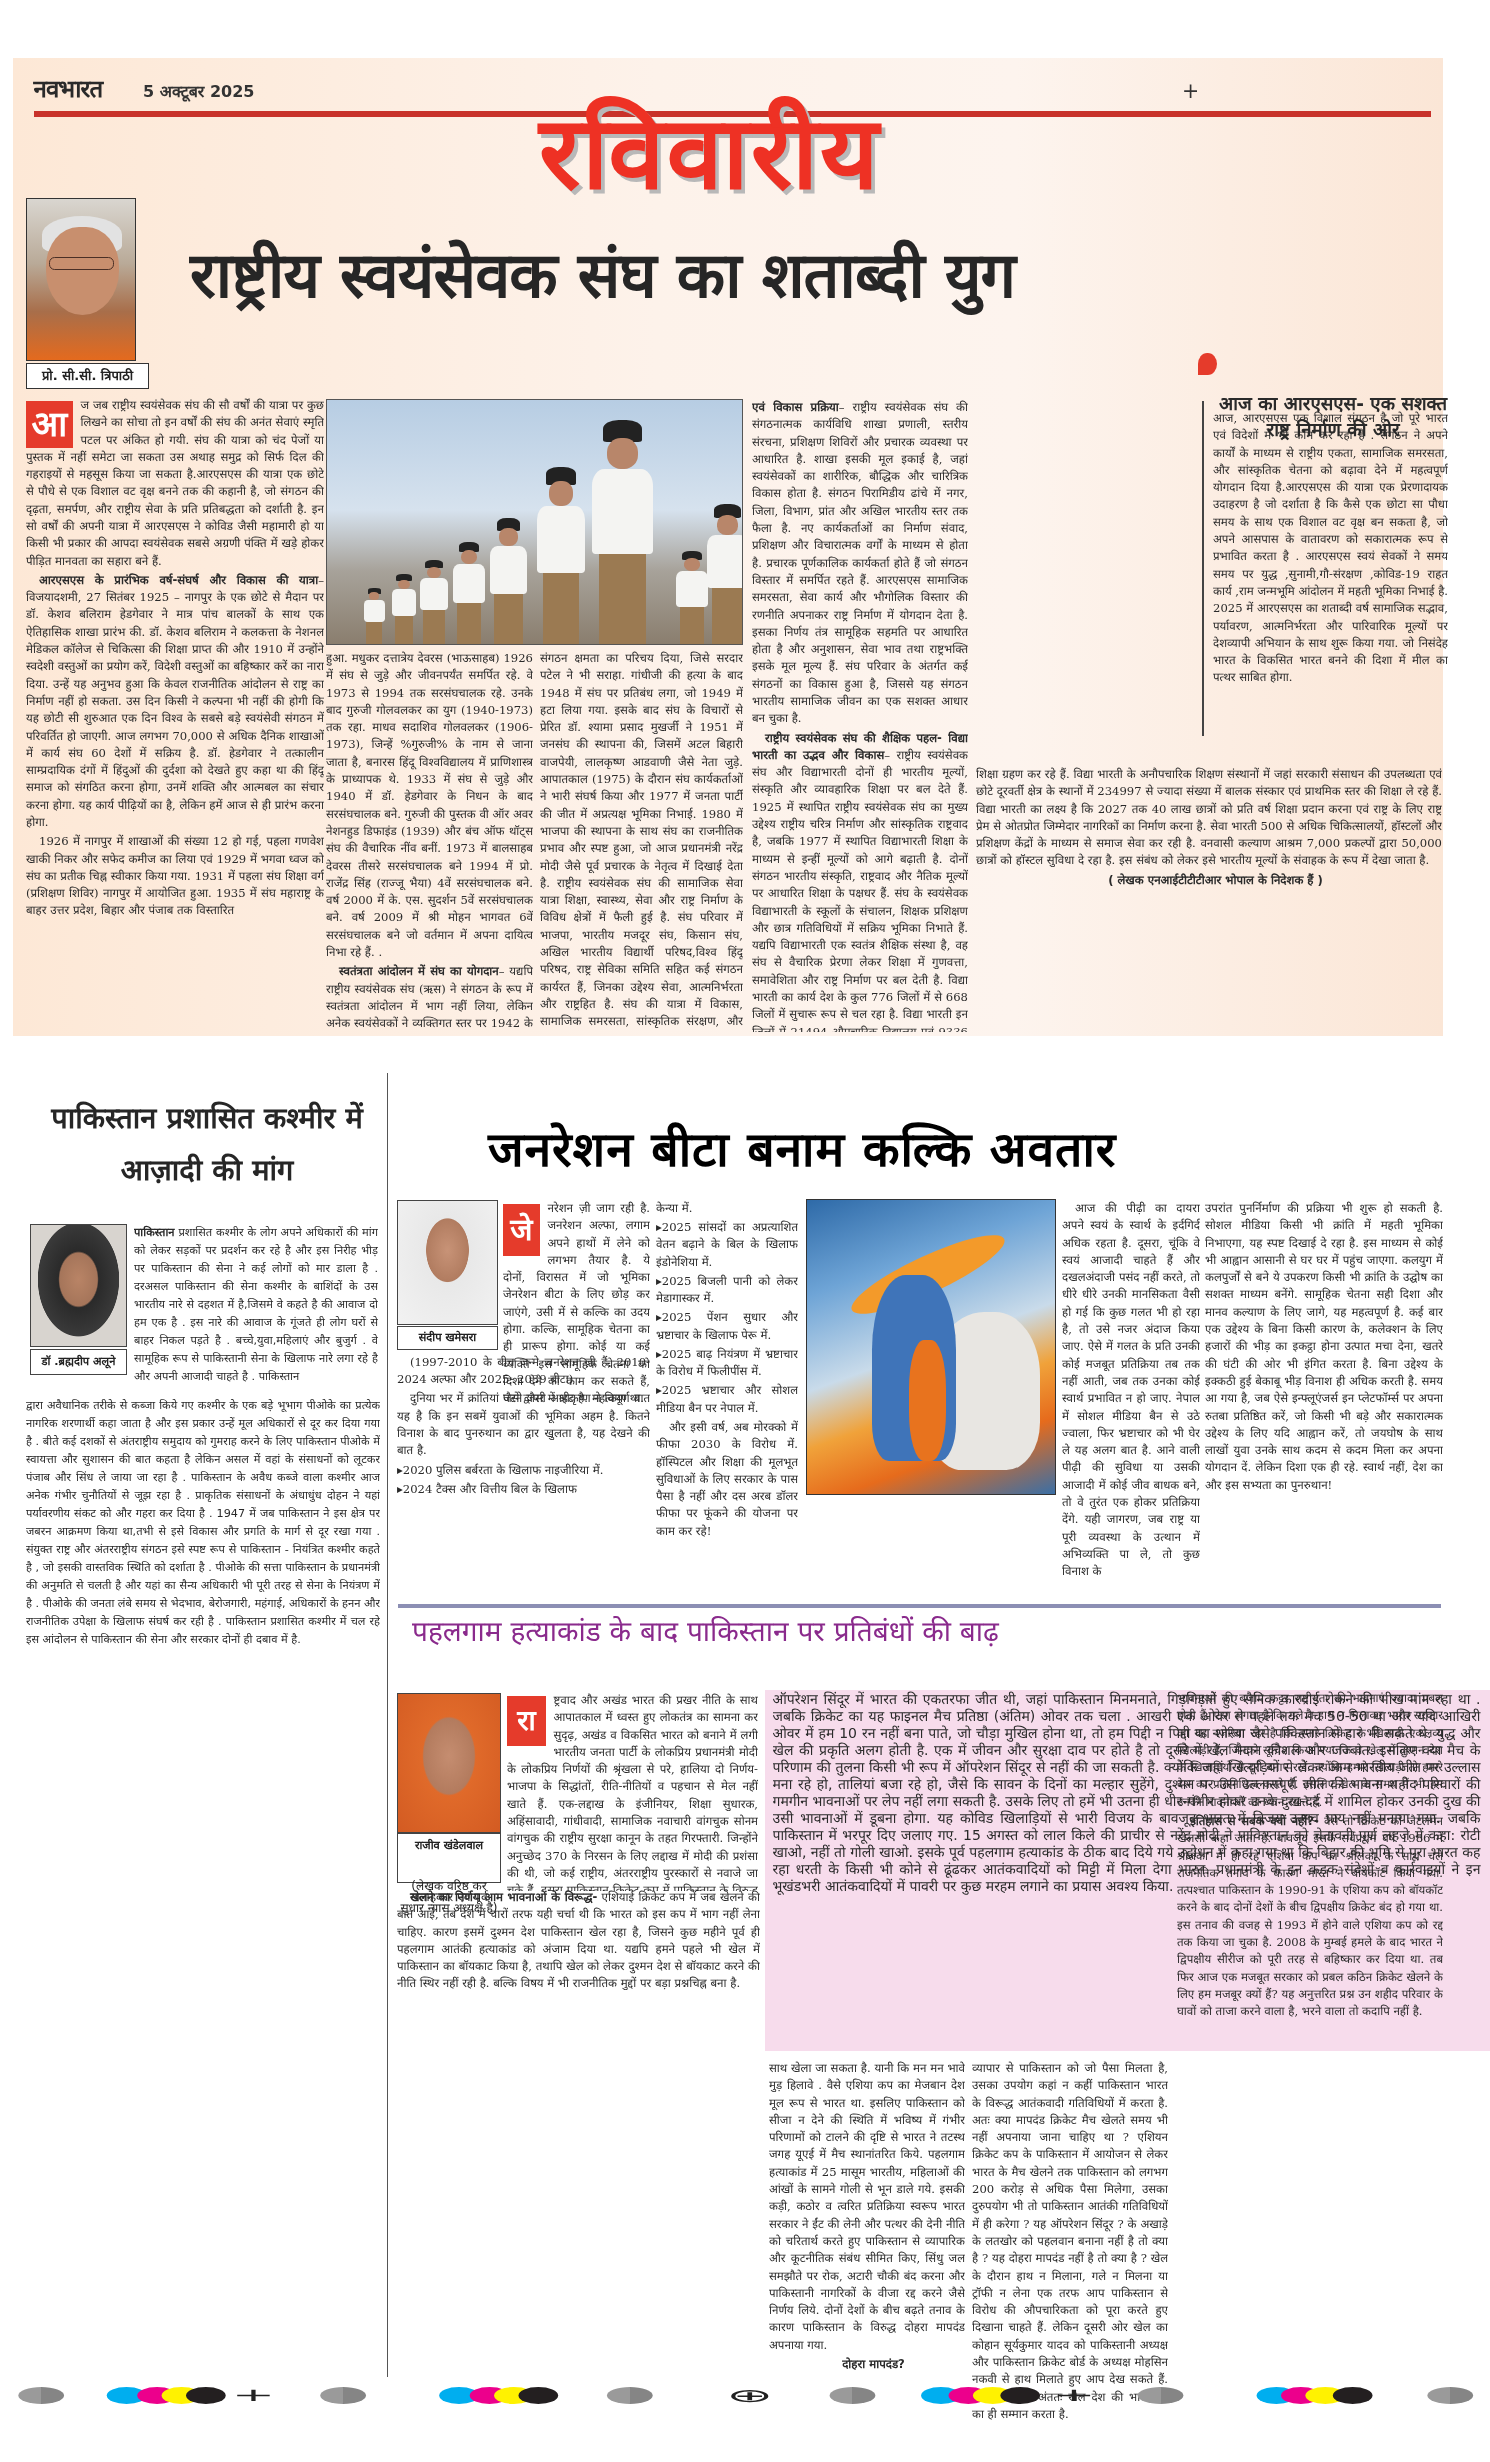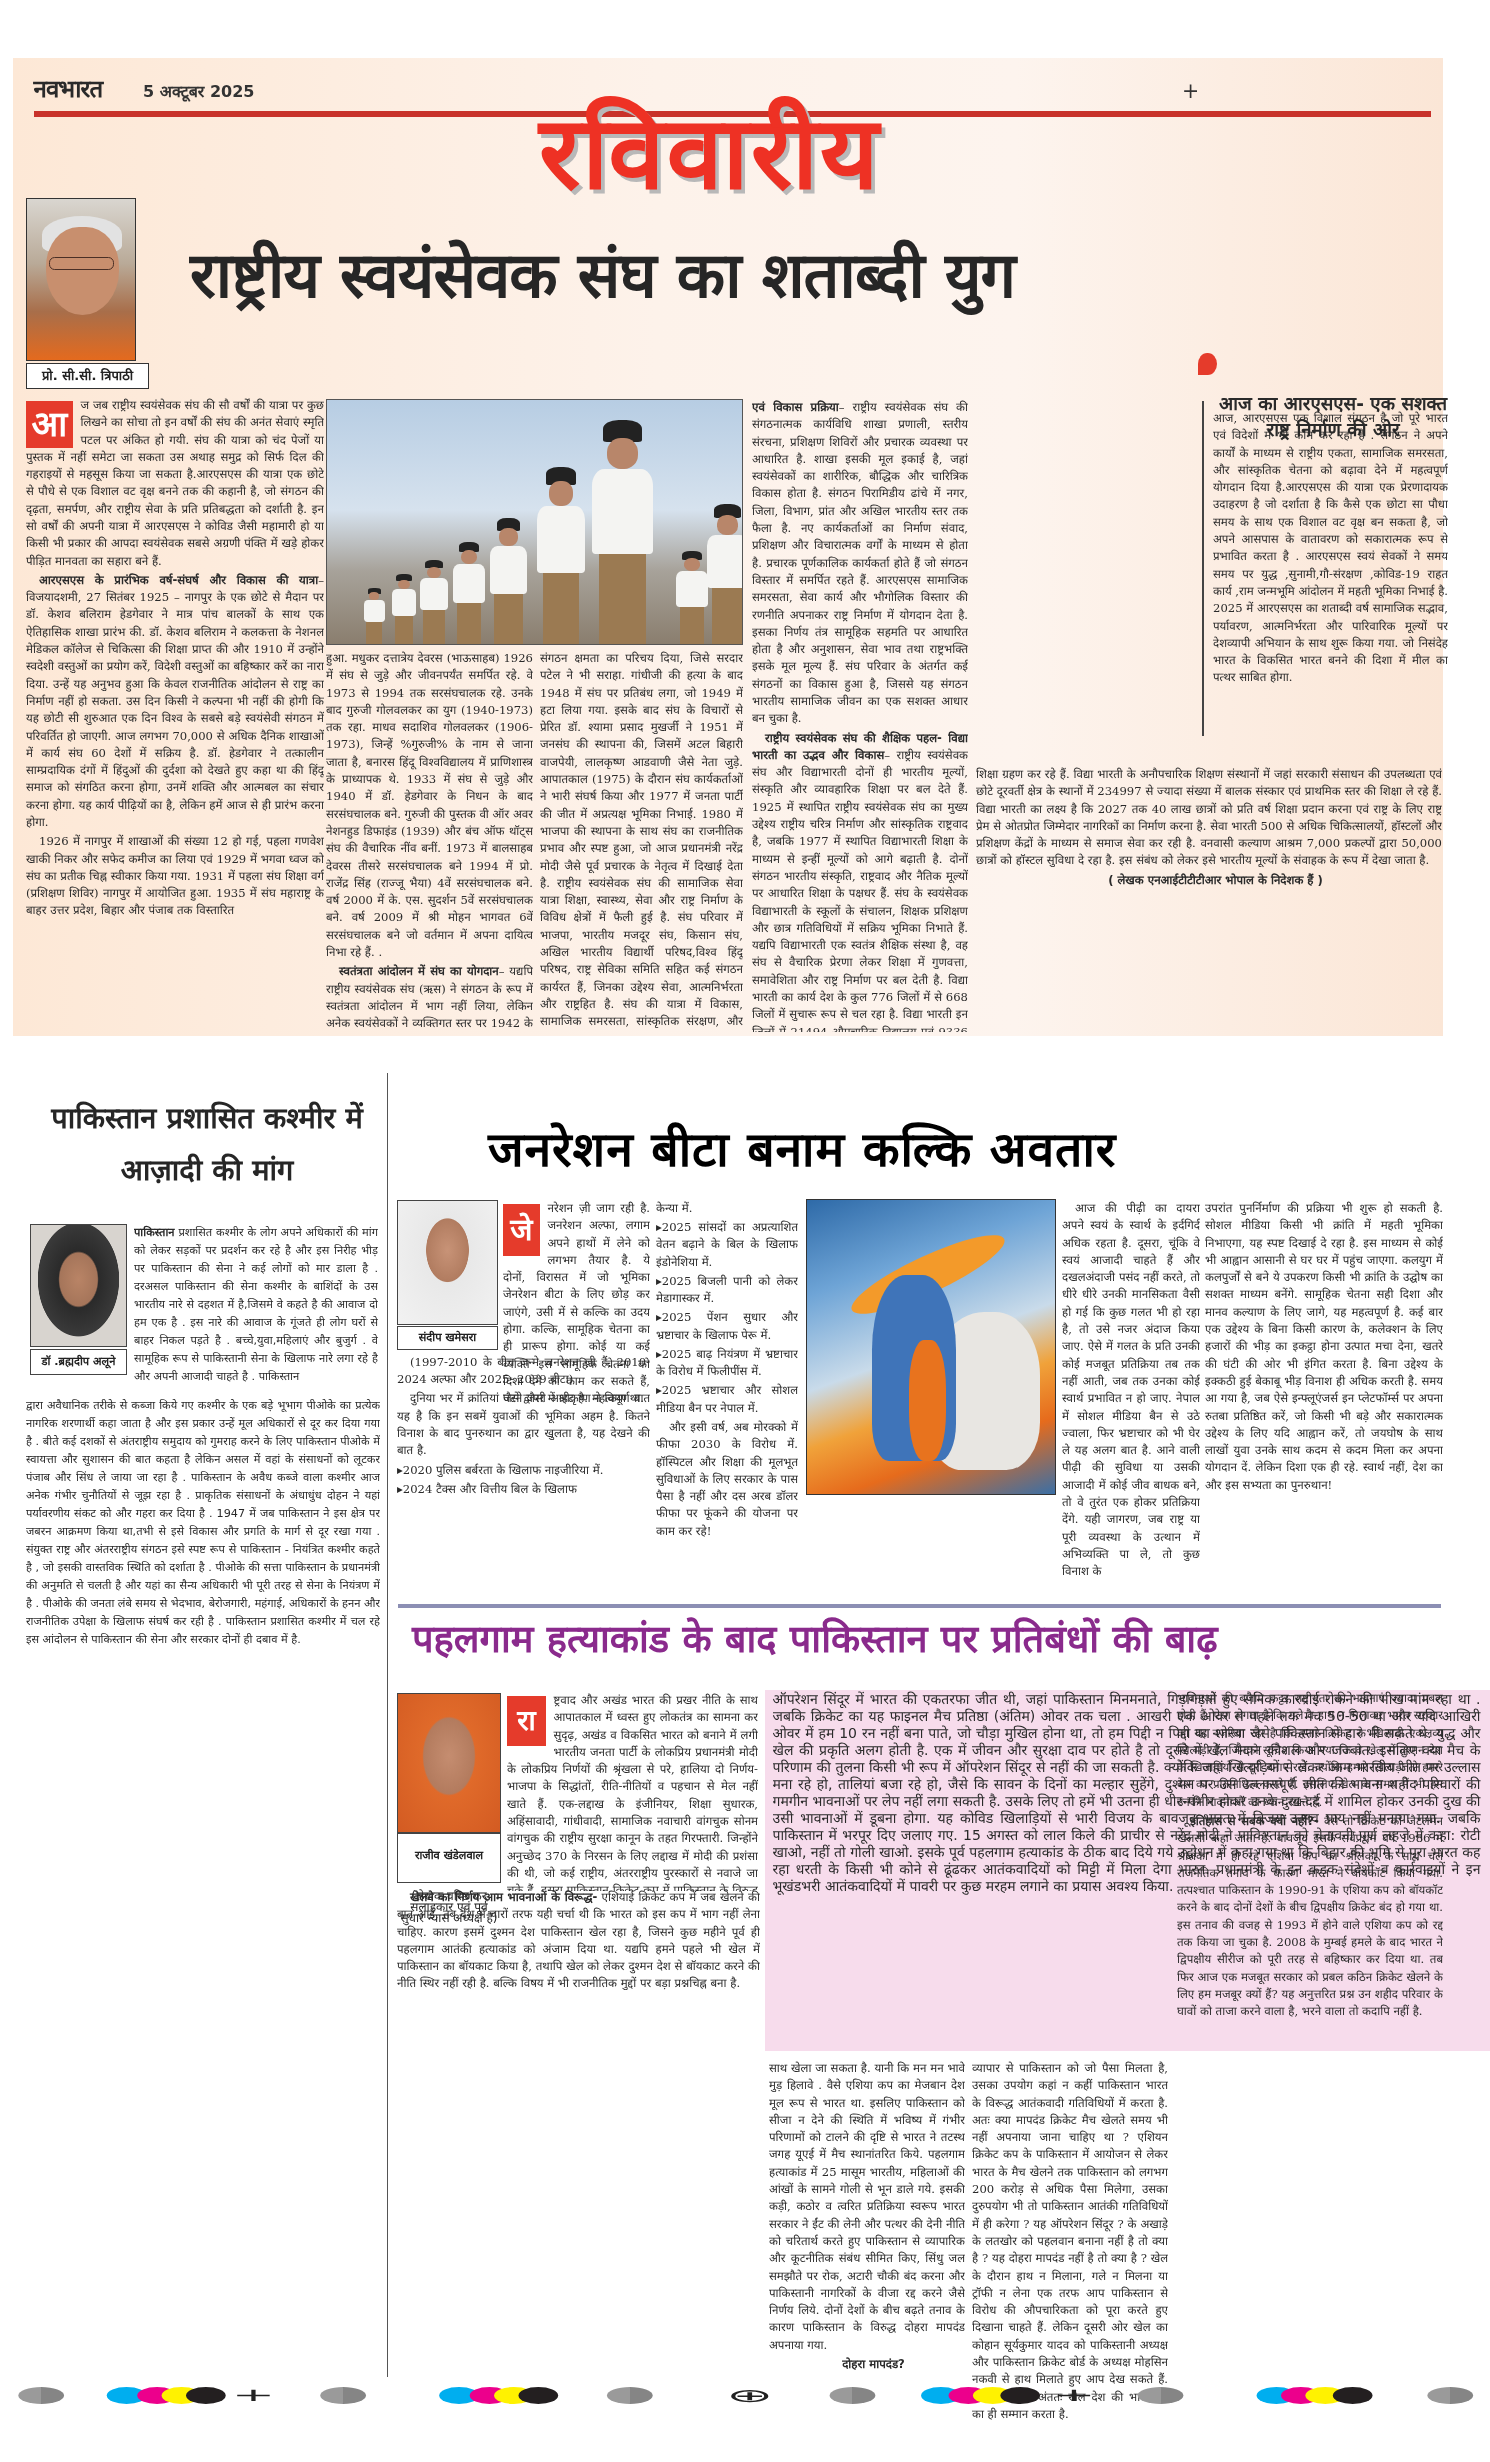--- a/index.html
+++ b/index.html
@@ -71,21 +71,21 @@
   .kalki .horse { position: absolute; left: 121px; top: 112px; width: 112px; height: 158px; background: #e8e6e2; border-radius: 50% 40% 30% 30%; }
   .kalki .figure { position: absolute; left: 65px; top: 75px; width: 84px; height: 186px; background: #3f74b9; border-radius: 40% 40% 20% 20%; }
   .kalki .cloth { position: absolute; left: 37px; top: 56px; width: 168px; height: 37px; background: #f39a2a; transform: rotate(-25deg); border-radius: 50%; }
   .kalki .cloth2 { position: absolute; left: 102px; top: 140px; width: 37px; height: 121px; background: #e8731e; border-radius: 40%; }
 
   .bullet::before { content: "\25B8 "; }
 
   
   .purple-rule { position: absolute; left: 385px; top: 1546px; width: 1043px; height: 3.7px; background: #8c8fb4; }
   .h3-pahalgam { position: absolute; left: 399px; top: 1553px; font-family: "DejaVu Sans", sans-serif;
-    font-weight: bold; font-size: 38px; color: #8a2a8c; white-space: nowrap; letter-spacing: 0px; }
+    font-weight: normal; font-size: 28px; color: #8a2a8c; white-space: nowrap; letter-spacing: 0px; }
   .pink-box { position: absolute; left: 752px; top: 1632px; width: 726px; height: 361px; background: #f7dcec; }
   .col-sans { font-family: "DejaVu Sans", sans-serif; font-size: 11.2px; line-height: 17px; }
 
   
   .regbar { position: absolute; top: 2387px; left: 0; width: 1490px; height: 18.6px; }
   .drop { position: absolute; top: 0; width: 13px; height: 17px; border-radius: 50%; }
   .gray-drop { width: 15px; background: linear-gradient(90deg, #9a9a9a 50%, #858585 50%); }
   .cross { position: absolute; top: -1.9px; font-size: 17px; color: #222; }
 </style>
 </head>
@@ -253,21 +253,21 @@
     <p>आज की पीढ़ी का दायरा अपने स्वयं के स्वार्थ के इर्दगिर्द अधिक रहता है. दूसरा, चूंकि वे स्वयं आजादी चाहते हैं और दखलअंदाजी पसंद नहीं करते, तो धीरे धीरे उनकी मानसिकता वैसी हो गई कि कुछ गलत भी हो रहा है, तो उसे नजर अंदाज किया जाए. ऐसे में गलत के प्रति उनकी कोई मजबूत प्रतिक्रिया तब तक नहीं आती, जब तक उनका कोई स्वार्थ प्रभावित न हो जाए. नेपाल में सोशल मीडिया बैन से उठे ज्वाला, फिर भ्रष्टाचार को भी घेर ले यह अलग बात है. आने वाली पीढ़ी की सुविधा या उसकी आजादी में कोई जीव बाधक बने, तो वे तुरंत एक होकर प्रतिक्रिया देंगे. यही जागरण, जब राष्ट्र या पूरी व्यवस्था के उत्थान में अभिव्यक्ति पा ले, तो कुछ विनाश के</p>
   </div>
   <div class="col" style="left:1192px; top:1142px; width:238px; height:406px;">
     <p class="noindent">उपरांत पुनर्निर्माण की प्रक्रिया भी शुरू हो सकती है. सोशल मीडिया किसी भी क्रांति में महती भूमिका निभाएगा, यह स्पष्ट दिखाई दे रहा है. इस माध्यम से कोई भी आह्वान आसानी से घर घर में पहुंच जाएगा. कलयुग में कलपुर्जों से बने ये उपकरण किसी भी क्रांति के उद्घोष का सशक्त माध्यम बनेंगे. सामूहिक चेतना सही दिशा और मानव कल्याण के लिए जागे, यह महत्वपूर्ण है. कई बार एक उद्देश्य के बिना किसी कारण के, कलेक्शन के लिए हजारों की भीड़ का इकट्ठा होना उत्पात मचा देना, खतरे की घंटी की ओर भी इंगित करता है. बिना उद्देश्य के इक्कठी हुई बेकाबू भीड़ विनाश ही अधिक करती है. समय आ गया है, जब ऐसे इन्फ्लूएंजर्स इन प्लेटफॉर्म्स पर अपना रुतबा प्रतिष्ठित करें, जो किसी भी बड़े और सकारात्मक उद्देश्य के लिए यदि आह्वान करें, तो जयघोष के साथ लाखों युवा उनके साथ कदम से कदम मिला कर अपना योगदान दें. लेकिन दिशा एक ही रहे. स्वार्थ नहीं, देश का और इस सभ्यता का पुनरुथान!</p>
   </div>
 
   <div class="purple-rule"></div>
   <div class="h3-pahalgam">पहलगाम हत्याकांड के बाद पाकिस्तान पर प्रतिबंधों की बाढ़</div>
 
   <div class="photo-box" style="left:384px; top:1635px; width:104px; height:140px; background: radial-gradient(ellipse at 50% 45%, #c58d70 0%, #b37b5e 35%, #e06a2a 37%, #d35b22 100%);"></div>
-  <div class="photo-cap" style="left:384px; top:1775px; width:104px; height:50px; font-size:11.2px; line-height:15px; padding-top:14px;">
+  <div class="photo-cap" style="left:384px; top:1775px; width:104px; height:50px; font-size:11.2px; line-height:15px; padding-top:4px;">
     <div>राजीव खंडेलवाल</div>
     <div style="font-weight:normal; font-size:12px; line-height:11.2px;margin-top:28px;">(लेखक वरिष्ठ कर सलाहकार एवं पूर्व सुधार न्यास अध्यक्ष है)</div>
   </div>
 
   <div class="col" style="left:494px; top:1634px; width:251px; height:199px;">
     <div class="dropcap" style="width:39px;height:50px;line-height:50px;font-size:28px;">रा</div>
     <p class="noindent">ष्ट्रवाद और अखंड भारत की प्रखर नीति के साथ आपातकाल में ध्वस्त हुए लोकतंत्र का सामना कर सुदृढ़, अखंड व विकसित भारत को बनाने में लगी भारतीय जनता पार्टी के लोकप्रिय प्रधानमंत्री मोदी के लोकप्रिय निर्णयों की श्रृंखला से परे, हालिया दो निर्णय- भाजपा के सिद्धांतों, रीति-नीतियों व पहचान से मेल नहीं खाते हैं. एक-लद्दाख के इंजीनियर, शिक्षा सुधारक, अहिंसावादी, गांधीवादी, सामाजिक नवाचारी वांगचुक सोनम वांगचुक की राष्ट्रीय सुरक्षा कानून के तहत गिरफ्तारी. जिन्होंने अनुच्छेद 370 के निरसन के लिए लद्दाख में मोदी की प्रशंसा की थी, जो कई राष्ट्रीय, अंतरराष्ट्रीय पुरस्कारों से नवाजे जा चुके हैं. दूसरा पाकिस्तान क्रिकेट कप में पाकिस्तान के विरुद्ध प्रारंभिक हिचकिचाहट के साथ खेलना. यहां अभी मैं सिर्फ एशिया कप के संबंध में भारत की नीति का विश्लेषण कर रहा हूं.</p>
   </div>
   <div class="col" style="left:384px; top:1831px; width:363px; height:540px;">
     <p><b>खेलने का निर्णय आम भावनाओं के विरूद्ध-</b> <span>एशियाई क्रिकेट कप में जब खेलने की बात आई, तब देश में चारों तरफ यही चर्चा थी कि भारत को इस कप में भाग नहीं लेना चाहिए. कारण इसमें दुश्मन देश पाकिस्तान खेल रहा है, जिसने कुछ महीने पूर्व ही पहलगाम आतंकी हत्याकांड को अंजाम दिया था. यद्यपि हमने पहले भी खेल में पाकिस्तान का बॉयकाट किया है, तथापि खेल को लेकर दुश्मन देश से बॉयकाट करने की नीति स्थिर नहीं रही है. बल्कि विषय में भी राजनीतिक मुद्दों पर बड़ा प्रश्नचिह्न बना है.</span></p>

